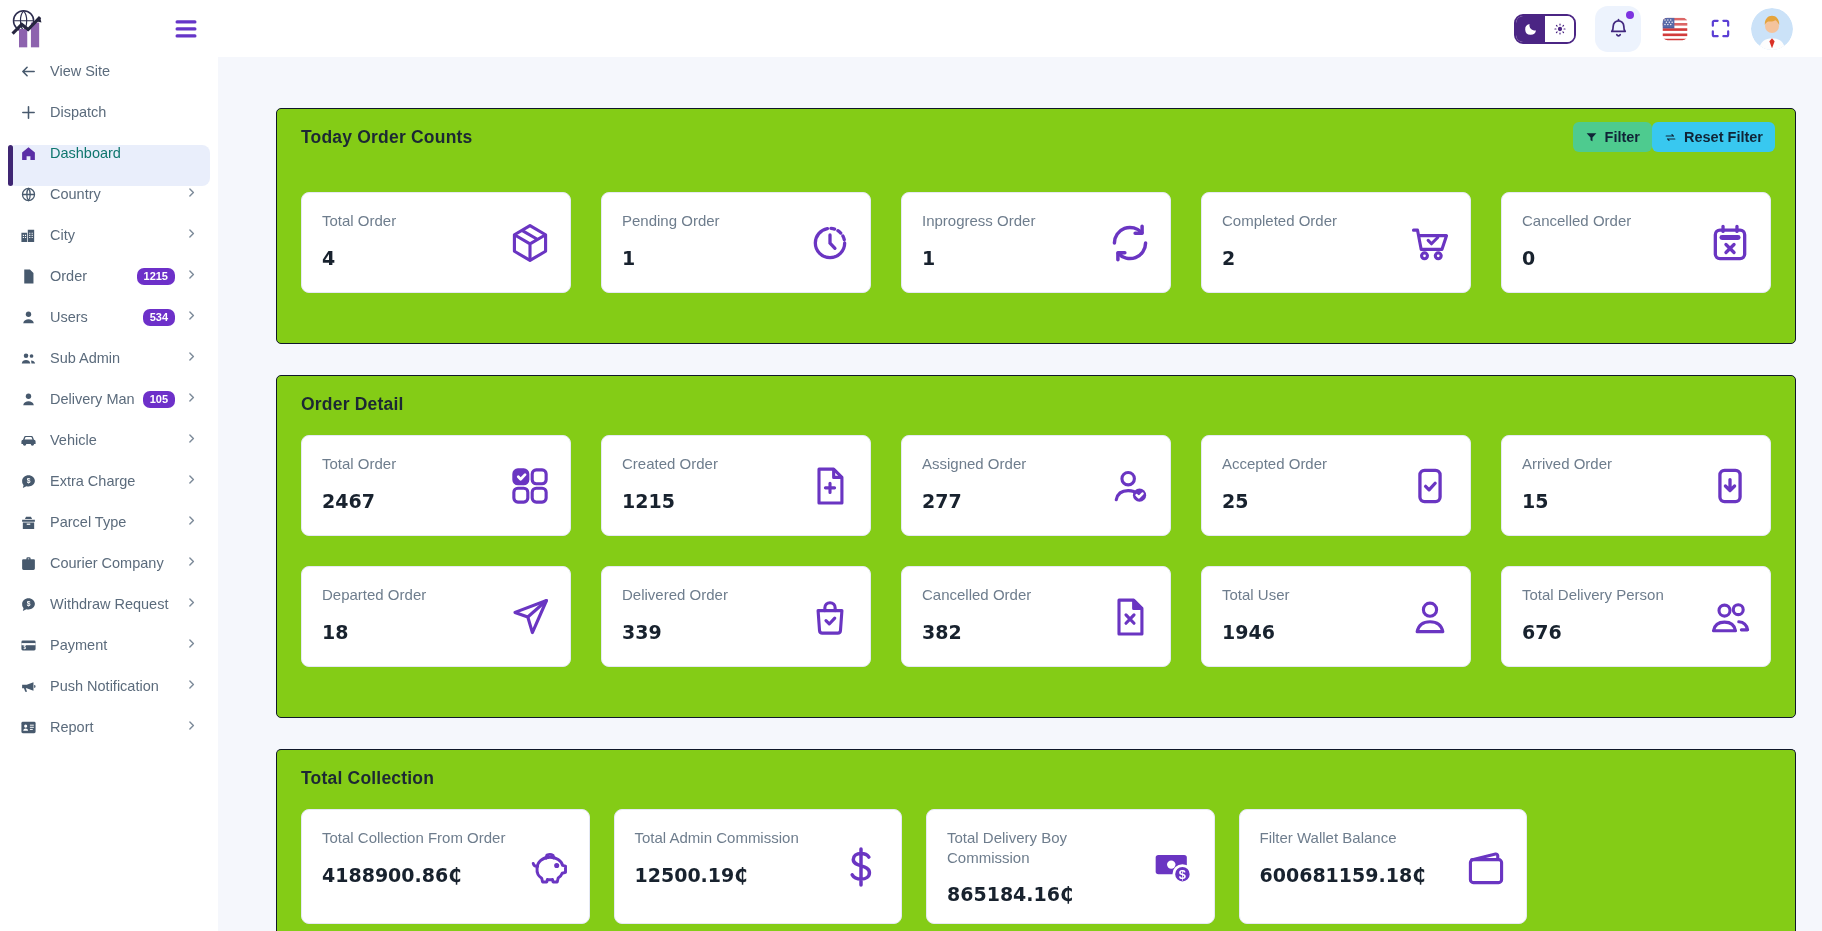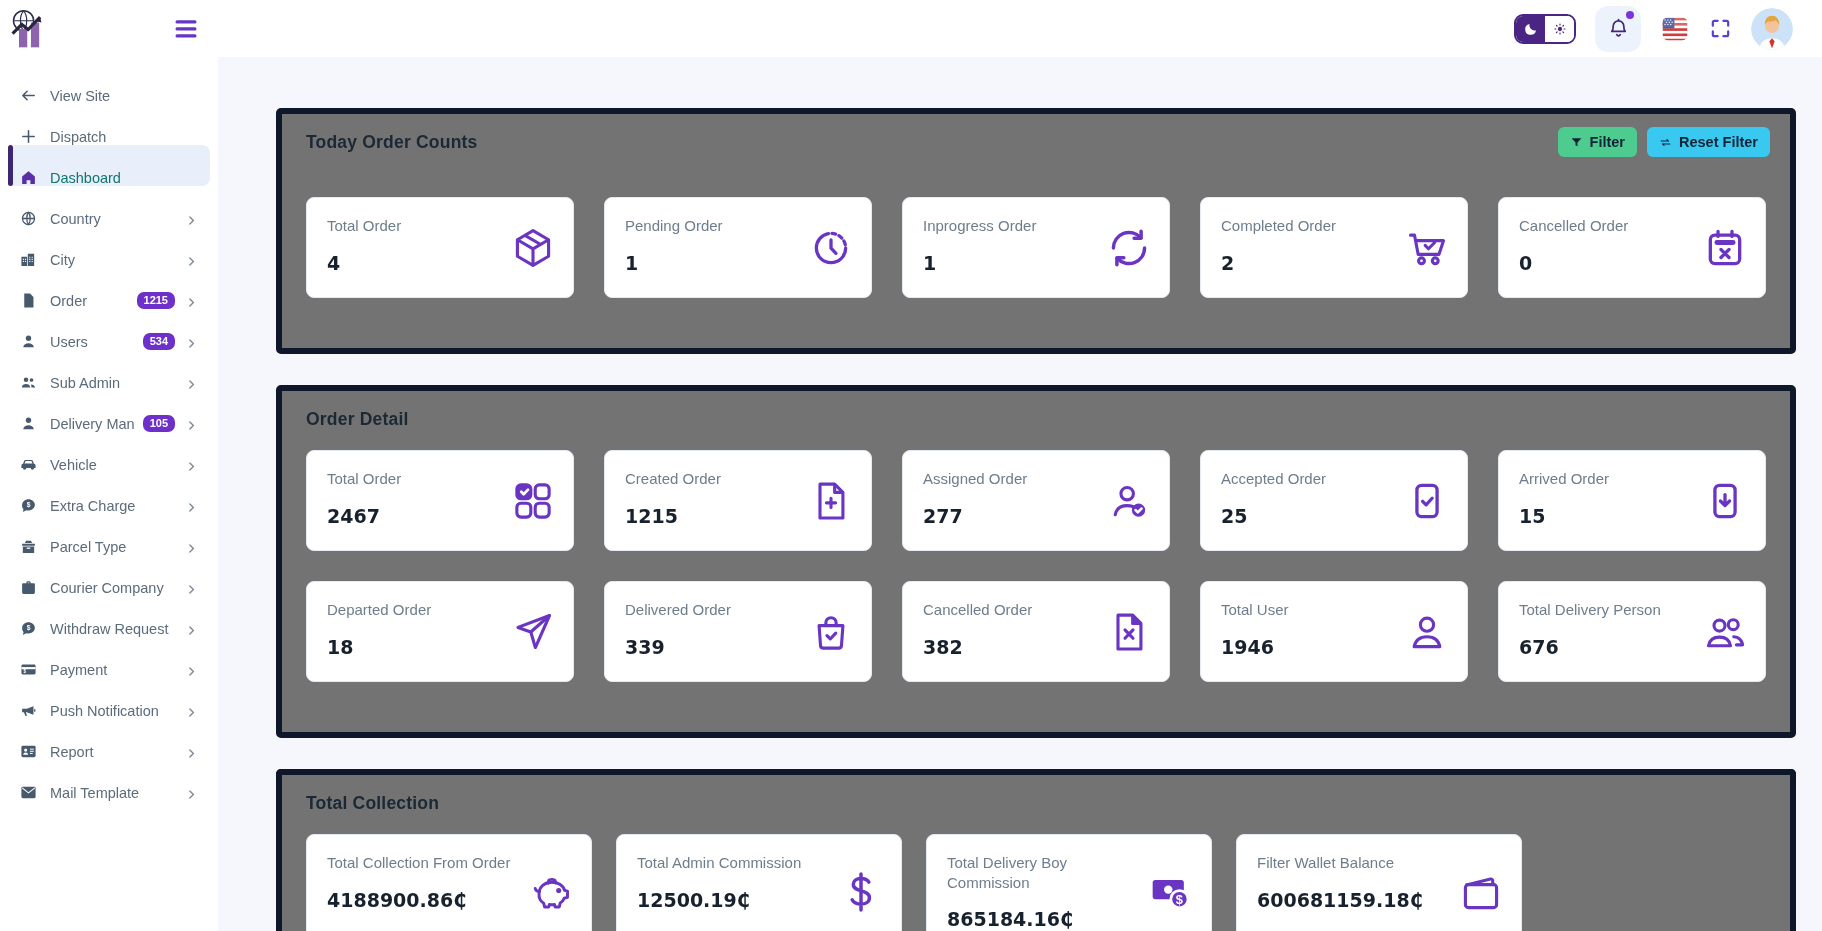--- a/index.html
+++ b/index.html
@@ -21,42 +21,42 @@
   .seg-sun{background:#fff;color:var(--deep-purple)}
   .bell-btn{position:relative;width:46px;height:46px;border-radius:13px;background:#edf3fd;border:none;color:#41277e;display:flex;align-items:center;justify-content:center;cursor:pointer}
   .bell-btn i{width:23px;height:23px}
   .notif-dot{position:absolute;top:5px;right:7px;width:8px;height:8px;border-radius:50%;background:#7d33e0}
   .flag-btn{width:30px;height:30px;border:none;background:none;padding:0;cursor:pointer}
   .fs-btn{width:23px;height:23px;color:#5b3fd4;background:none;border:none;padding:0;cursor:pointer}
   .avatar{width:42px;height:42px;border-radius:50%;overflow:hidden;cursor:pointer}
 
   
   .sidebar{position:absolute;left:0;top:57px;bottom:0;width:218px;background:#fff;padding-top:6px;z-index:2}
-  .side-item{display:flex;align-items:flex-end;height:41px;margin:0 8px;padding:0 12px;border-radius:8px;font-size:14.5px;color:#5b6b7c;cursor:pointer;position:relative}
+  .side-item{display:flex;align-items:flex-start;height:41px;margin:0 8px;padding:0 12px;border-radius:8px;font-size:14.5px;color:#5b6b7c;cursor:pointer;position:relative}
   .side-item .s-icon{width:17px;height:17px;margin-right:13px;color:#47596d;flex:none}
   .side-item .s-label{flex:1;white-space:nowrap}
   .side-item .badge{background:var(--badge-purple);color:#fff;font-size:11px;font-weight:700;padding:3px 7px;border-radius:7px;margin-right:10px;line-height:1}
   .side-item .chev{width:13px;height:13px;color:#7c8a99;flex:none}
   .side-item.active{background:#e9eefb;color:#0f766e;font-weight:400}
   .side-item.active .s-icon{color:#5a2ea6}
   .side-item.active::before{content:"";position:absolute;left:0;top:0;bottom:0;width:5px;border-radius:4px;background:#3f2673}
 
   
   .main{position:absolute;left:218px;top:57px;right:0;bottom:0;padding:51px 26px 0 58px;overflow:hidden}
-  .panel{background:#737373;border:6px solid #0f172a;border-radius:5px;padding:18px 24px 50px;margin-bottom:31px;position:relative}
+  .panel{background:#84cc16;border:1px solid #0f172a;border-radius:5px;padding:18px 24px 50px;margin-bottom:31px;position:relative}
   .panel h2{font-size:17.5px;font-weight:700;color:#1c2834;letter-spacing:.2px;margin-bottom:20px}
   .panel.today h2{margin-bottom:44px}
   .panel.tc{margin-bottom:0;border-bottom:none;border-bottom-left-radius:0;border-bottom-right-radius:0;padding-bottom:40px}
   .cards-grid{display:grid;grid-template-columns:repeat(5,1fr);gap:30px}
   .tc-grid{grid-template-columns:repeat(4,1fr);gap:24px;margin-right:244px}
   .stat-card{background:#fff;border:1px solid #e5e9f4;border-radius:8px;padding:18px 20px;position:relative;min-height:101px}
   .stat-label{font-size:15px;color:#6e7d8d;line-height:1.3;margin-bottom:16px;padding-right:56px}
   .stat-value{font-size:19px;font-weight:700;color:#18222e;font-family:"DejaVu Sans","Liberation Sans",sans-serif}
   .stat-icon{position:absolute;right:18px;top:50%;transform:translateY(-50%);width:44px;height:44px;color:#6a35c2}
-  .filter-btns{position:absolute;top:13px;right:20px;display:flex;gap:10px}
+  .filter-btns{position:absolute;top:13px;right:20px;display:flex;}
   .btn{display:inline-flex;align-items:center;gap:7px;height:30px;padding:0 12px;border:none;border-radius:6px;font-size:14.5px;font-weight:700;color:#102437;cursor:pointer;font-family:inherit}
   .btn i{width:13px;height:13px}
   .btn-filter{background:var(--filter-green)}
   .btn-reset{background:var(--reset-cyan)}
 </style>
 </head>
 <body>
 
 <div class="topbar">
   <div class="topbar-left">
@@ -406,35 +406,20 @@
       </span>
       <span class="s-label">Report</span>
 
       <span class="chev">
         <svg viewBox="0 0 24 24" fill="none" stroke="currentColor" stroke-width="2.6" stroke-linecap="round" stroke-linejoin="round">
           <path d="M9 5.5l6.5 6.5L9 18.5"></path>
         </svg>
       </span>
     </div>
 
-    <div class="side-item">
-      <span class="s-icon">
-        <svg viewBox="0 0 24 24">
-          <rect x="2" y="4" width="20" height="16" rx="2" fill="currentColor"></rect>
-          <path d="M3 5.5l9 7 9-7" stroke="#fff" stroke-width="1.6" fill="none"></path>
-        </svg>
-      </span>
-      <span class="s-label">Mail Template</span>
-
-      <span class="chev">
-        <svg viewBox="0 0 24 24" fill="none" stroke="currentColor" stroke-width="2.6" stroke-linecap="round" stroke-linejoin="round">
-          <path d="M9 5.5l6.5 6.5L9 18.5"></path>
-        </svg>
-      </span>
-    </div>
   </div>
 
 <div class="main">
 
   <div class="panel today">
     <h2>Today Order Counts</h2>
     <div class="filter-btns">
       <button class="btn btn-filter">
         <i>
             <svg viewBox="0 0 24 24" fill="currentColor">

